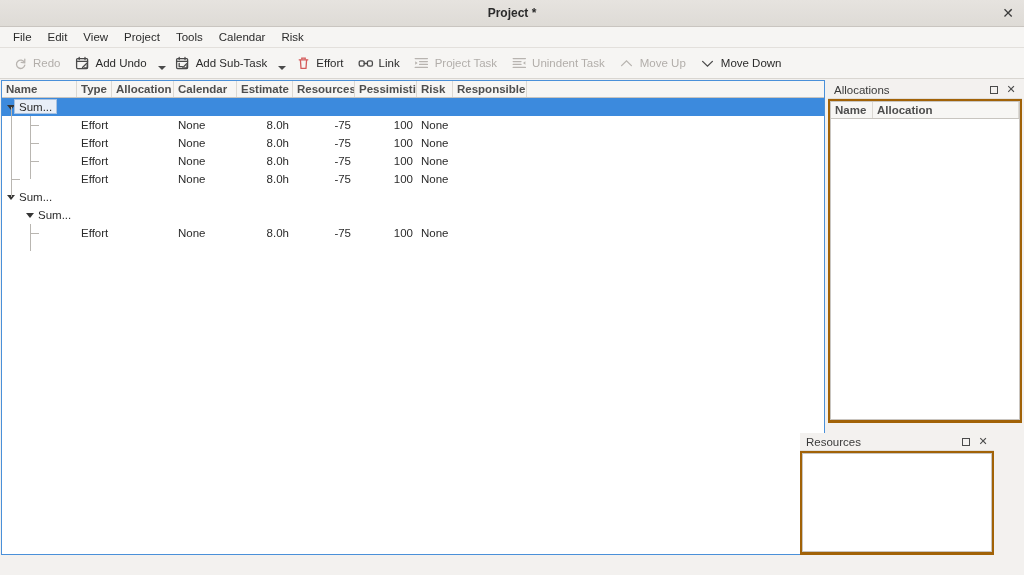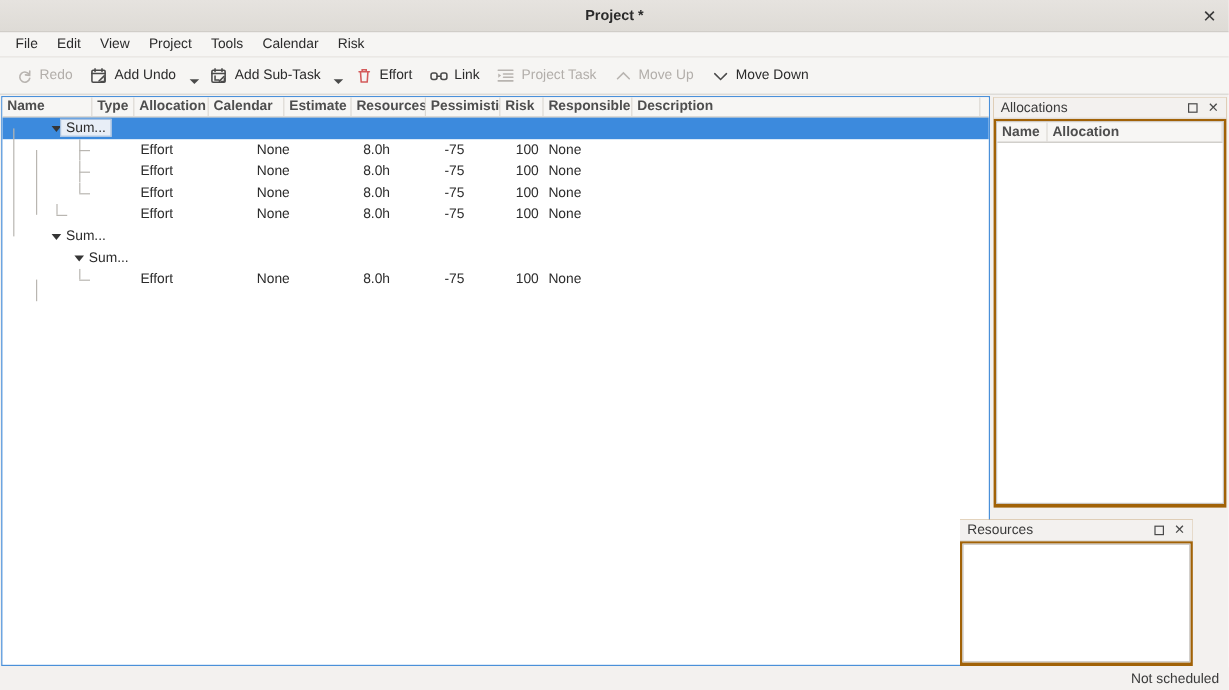--- a/index.html
+++ b/index.html
@@ -102,21 +102,20 @@
     line-height: 16px; box-sizing: border-box;
     border-right: 1px solid #dcd9d4;
     padding: 0 4px; overflow: hidden; white-space: nowrap;
     cursor: default;
   }
   .th.r { text-align: right; }
   .tbody { position: relative; }
   .trow {
     display: flex; height: 18px; align-items: stretch;
     box-sizing: border-box;
-    padding-left: 36px;
   }
   .trow.selected { background: #3c8add; }
   .td {
     font-size: 11.5px; color: #2b2b2b; line-height: 18px;
     box-sizing: border-box; padding: 0 4px;
     overflow: hidden; white-space: nowrap;
   }
   .td.r { text-align: right; }
   .td.name { position: relative; padding: 0; }
 
@@ -264,20 +263,29 @@
         <span>Link</span>
       </div>
       <div class="tb-btn disabled">
         <span class="tb-icon">
           <svg width="15" height="15" viewBox="0 0 15 15">
             <path d="M1.2 2.6 H13.4 M5.6 5.6 H13.4 M5.6 8.4 H13.4 M1.2 11.4 H13.4" stroke="#b8b4b0" stroke-width="1.3" fill="none" stroke-linecap="round"></path>
             <path d="M1.2 5.2 L3.6 7 L1.2 8.8 Z" fill="#b8b4b0"></path>
           </svg>
         </span>
         <span>Project Task</span>
+      </div>
+      <div class="tb-btn disabled">
+        <span class="tb-icon">
+          <svg width="15" height="15" viewBox="0 0 15 15">
+            <path d="M1.2 2.6 H13.4 M1.2 5.6 H9 M1.2 8.4 H9 M1.2 11.4 H13.4" stroke="#b8b4b0" stroke-width="1.3" fill="none" stroke-linecap="round"></path>
+            <path d="M13.4 5.2 L11 7 L13.4 8.8 Z" fill="#b8b4b0"></path>
+          </svg>
+        </span>
+        <span>Unindent Task</span>
       </div>
       <div class="tb-btn disabled">
         <span class="tb-icon">
           <svg width="15" height="15" viewBox="0 0 15 15">
             <path d="M2.6 9.6 L7.5 4.8 L12.4 9.6" stroke="#b8b4b0" stroke-width="1.3" fill="none" stroke-linecap="round"></path>
           </svg>
         </span>
         <span>Move Up</span>
       </div>
       <div class="tb-btn">
@@ -294,21 +302,20 @@
     <div class="thead" id="task-thead">
         <div class="th" style="width: 75px; flex: 0 0 75px;">Name</div>
         <div class="th" style="width: 35px; flex: 0 0 35px;">Type</div>
         <div class="th" style="width: 62px; flex: 0 0 62px;">Allocation</div>
         <div class="th" style="width: 63px; flex: 0 0 63px;">Calendar</div>
         <div class="th r" style="width: 56px; flex: 0 0 56px;">Estimate</div>
         <div class="th r" style="width: 62px; flex: 0 0 62px;">Resources</div>
         <div class="th r" style="width: 62px; flex: 0 0 62px;">Pessimistic</div>
         <div class="th" style="width: 36px; flex: 0 0 36px;">Risk</div>
         <div class="th" style="width: 74px; flex: 0 0 74px;">Responsible</div>
-        <div class="th" style="width: 290px; flex: 0 0 290px;">Description</div>
       </div>
     <div class="tbody" id="task-tbody">
         <div class="trow selected">
           <div class="td name" style="width: 75px; flex: 0 0 75px;">
             <div class="tree">
               <span class="exp" style="left: 5px;"></span>
             </div>
             <div class="editbox" style="left: 12px;">Sum...</div>
           </div>
           <div class="td" style="width: 35px; flex: 0 0 35px;"></div>
@@ -467,17 +474,14 @@
     <div class="dock-title">
       <span class="t">Resources</span>
       <span class="dock-btn">
         <span class="dock-float-glyph"></span>
       </span>
       <span class="dock-btn">✕</span>
     </div>
     <div class="dock-body"></div>
   </div>
 
-  <div class="statusbar">
-    <span>Not scheduled</span>
-  </div>
 
 </div>
 
 </body></html>

